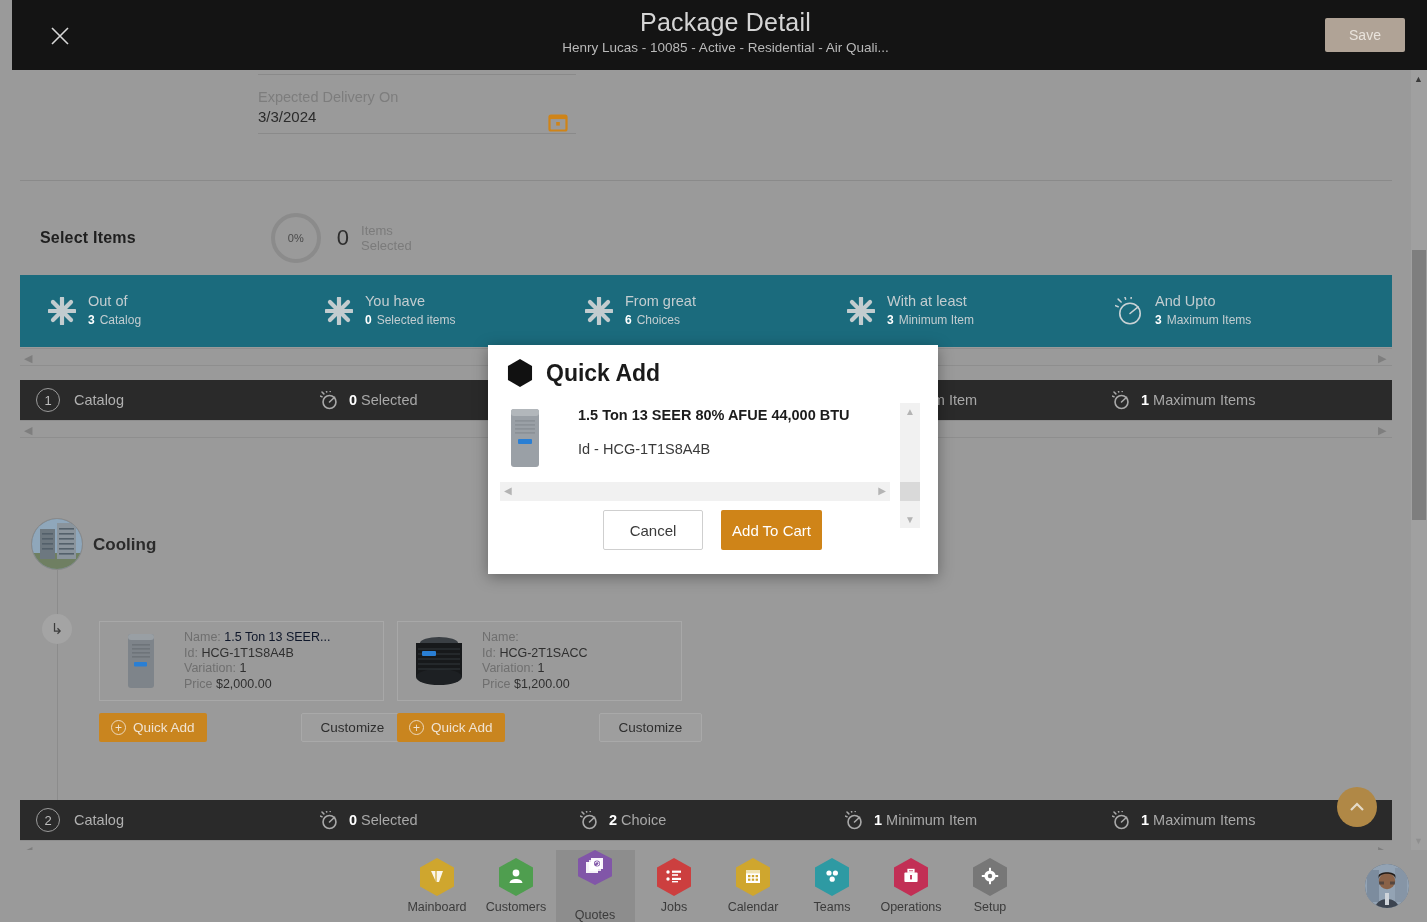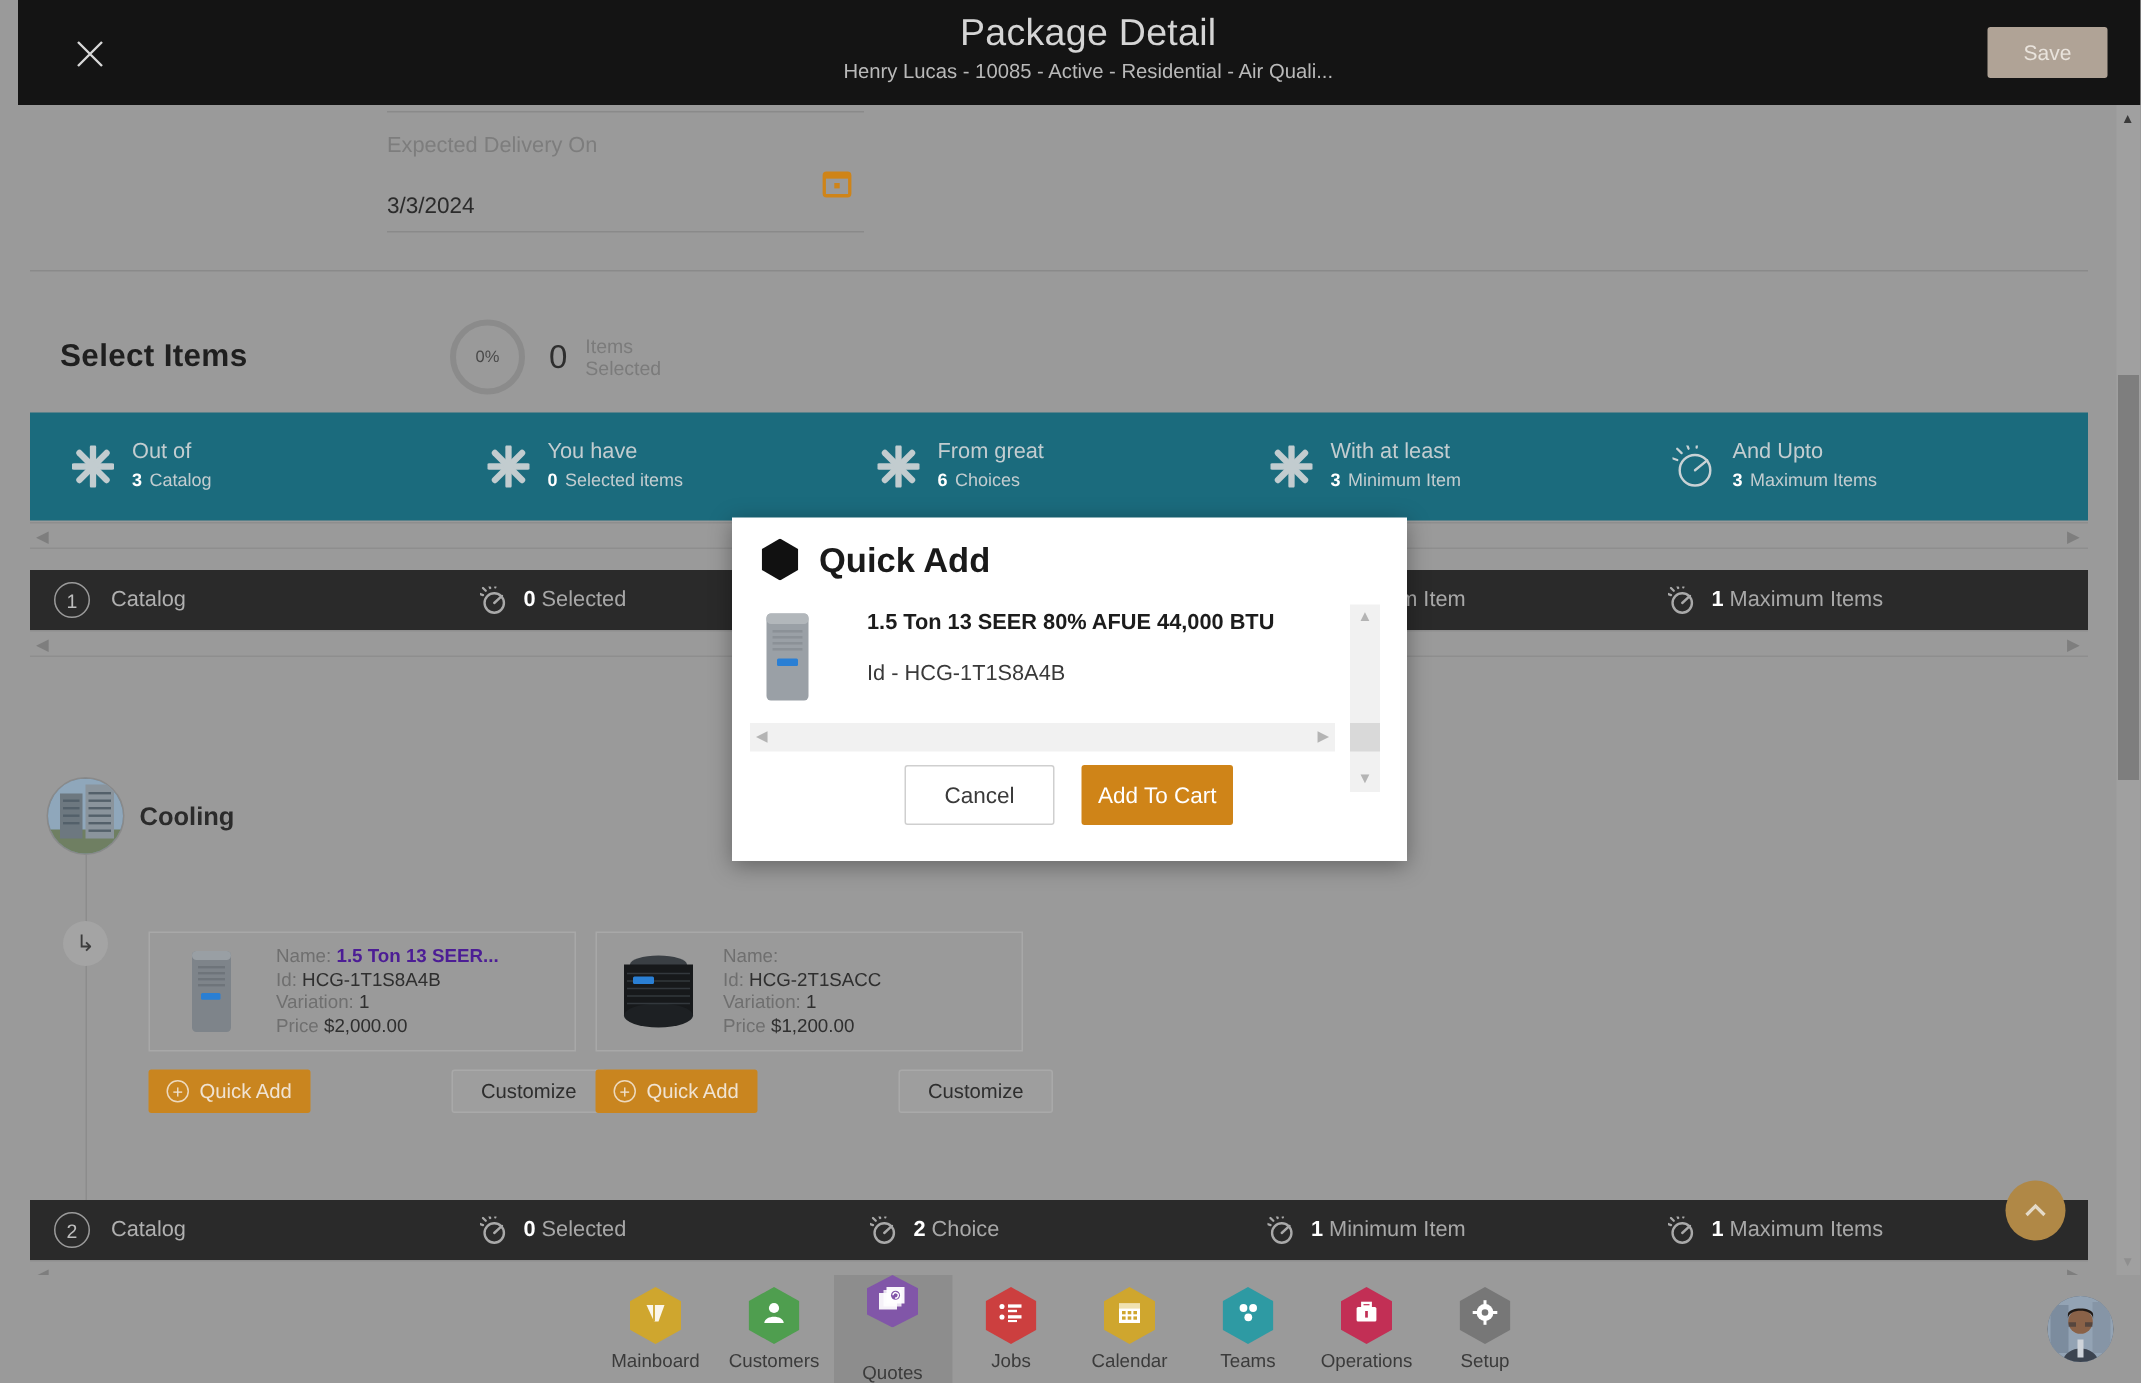--- a/index.html
+++ b/index.html
@@ -36,29 +36,29 @@
     font-size:14px; font-family:inherit; cursor:pointer;
   }
 
   
   .page { position:absolute; left:0; top:70px; width:1411px; height:780px; background:#9a9a9a; }
 
   
   .delivery { position:absolute; left:258px; top:4px; width:318px; }
   .delivery .topline { height:1px; background:#8a8a8a; width:318px; }
   .delivery .label { font-size:14.5px; color:#7d7d7d; margin-top:14px; }
-  .delivery .value { font-size:15px; color:#2b2b2b; margin-top:24px; padding-bottom:8px; }
+  .delivery .value { font-size:15px; color:#2b2b2b; margin-top:3px; padding-bottom:8px; }
   .delivery .underline { height:1px; background:#8a8a8a; width:318px; }
   .cal-icon { position:absolute; right:8px; top:38px; width:20px; height:20px; cursor:pointer; }
 
   .hr-main { position:absolute; left:20px; top:110px; width:1372px; height:1px; background:#8a8a8a; }
 
   
   .sel-head { position:absolute; left:40px; top:143px; display:flex; align-items:center; }
-  .sel-title { font-size:21px; font-weight:bold; color:#1f1f1f; letter-spacing:.2px; }
+  .sel-title { font-size:16px; font-weight:bold; color:#1f1f1f; letter-spacing:.2px; }
   .ring {
     width:50px; height:50px; border-radius:50%; border:4px solid #8b8b8b;
     display:flex; align-items:center; justify-content:center;
     margin-left:135px; font-size:11px; color:#4a4a4a;
   }
   .sel-count { font-size:22px; color:#2e2e2e; margin-left:16px; }
   .sel-labels { margin-left:12px; font-size:13px; color:#7b7b7b; line-height:15px; }
 
   
   .banner {
@@ -115,21 +115,21 @@
     position:absolute; top:551px; width:285px; height:80px;
     border:1px solid #a8a8a8; background:transparent; display:flex; align-items:center;
   }
   .card .thumbwrap {
     width:70px; height:70px; border-radius:50%; margin-left:6px; flex:none;
     display:flex; align-items:center; justify-content:center; overflow:hidden;
   }
   .card .info { margin-left:8px; font-size:12.5px; color:#6f6f6f; line-height:15.5px; }
   .card .info .k { color:#6f6f6f; }
   .card .info .v { color:#2f2f2f; }
-  .card .info .vb { color:#4c1d95; font-weight:bold; }
+  .card .info .vb { color:#0f172a; font-weight:normal; }
 
   .qa-btn {
     position:absolute; top:643px; height:29px; background:#c9851f; color:#f0e3d2;
     border:none; border-radius:2px; font-size:13.5px; font-family:inherit;
     display:flex; align-items:center; justify-content:center; cursor:pointer; padding:0 12px;
   }
   .qa-btn .plus {
     width:15px; height:15px; border:1.5px solid #edd9bd; border-radius:50%;
     margin-right:7px; display:flex; align-items:center; justify-content:center;
     font-size:12px; line-height:1; flex:none;

